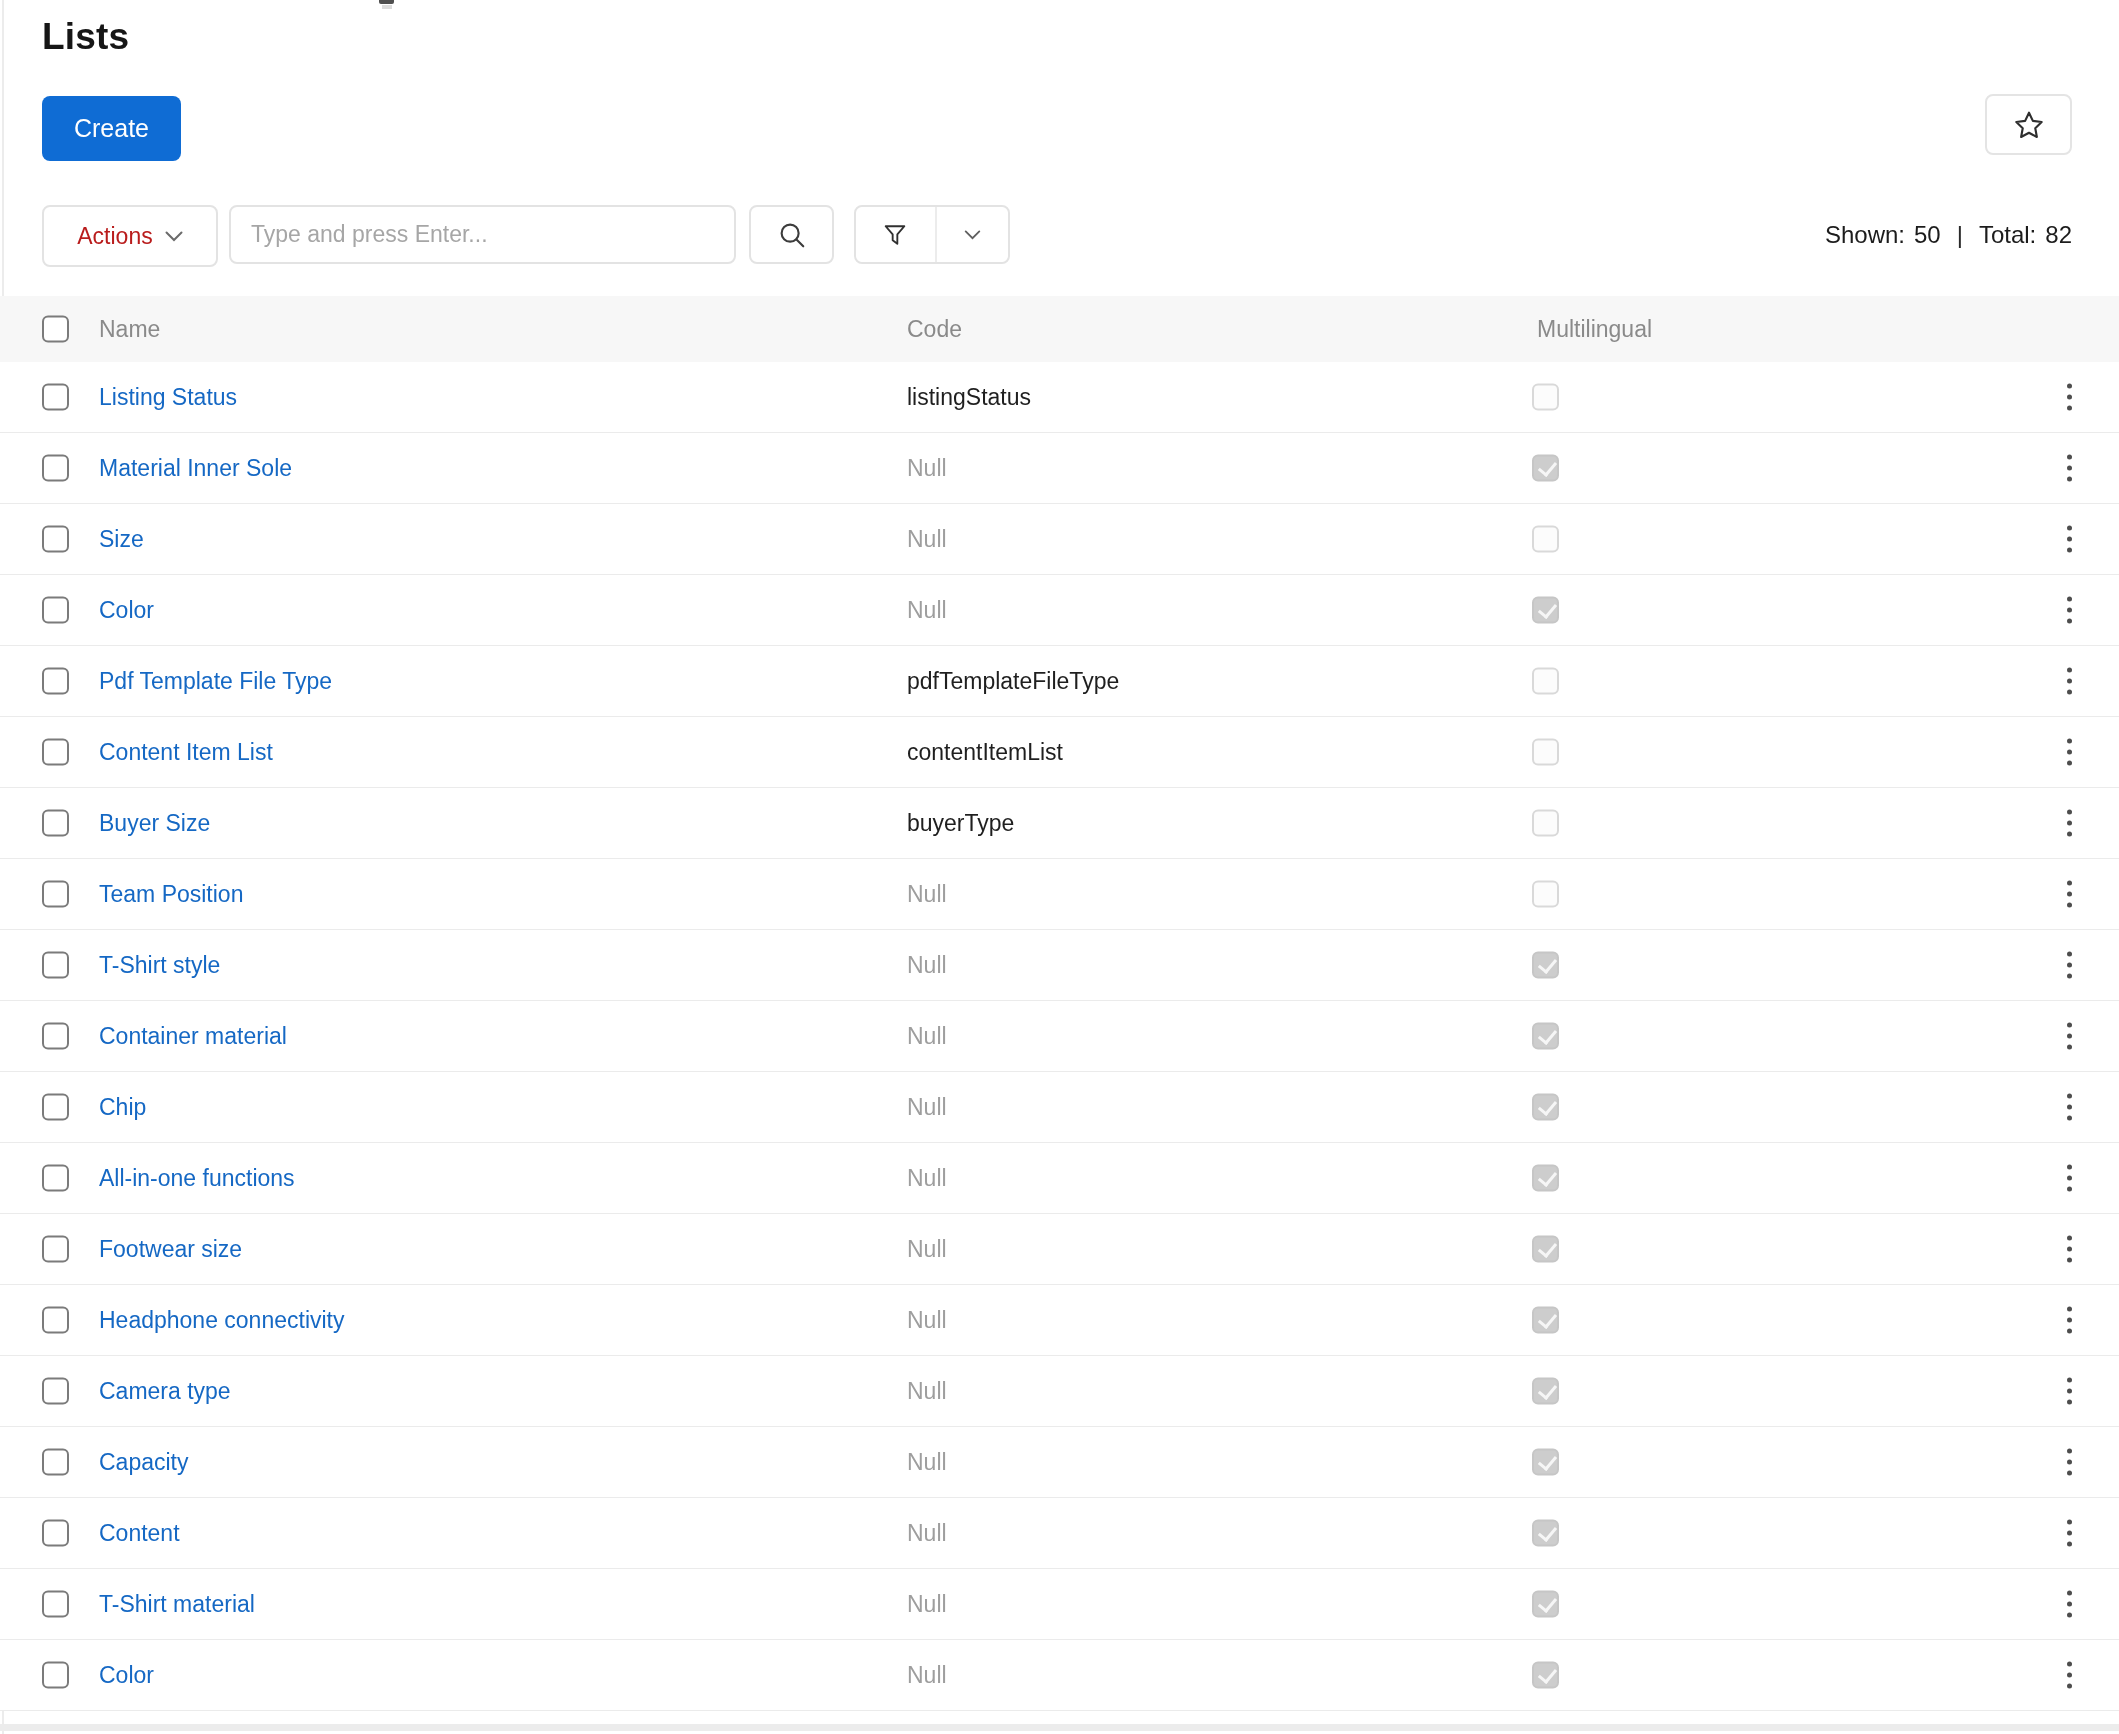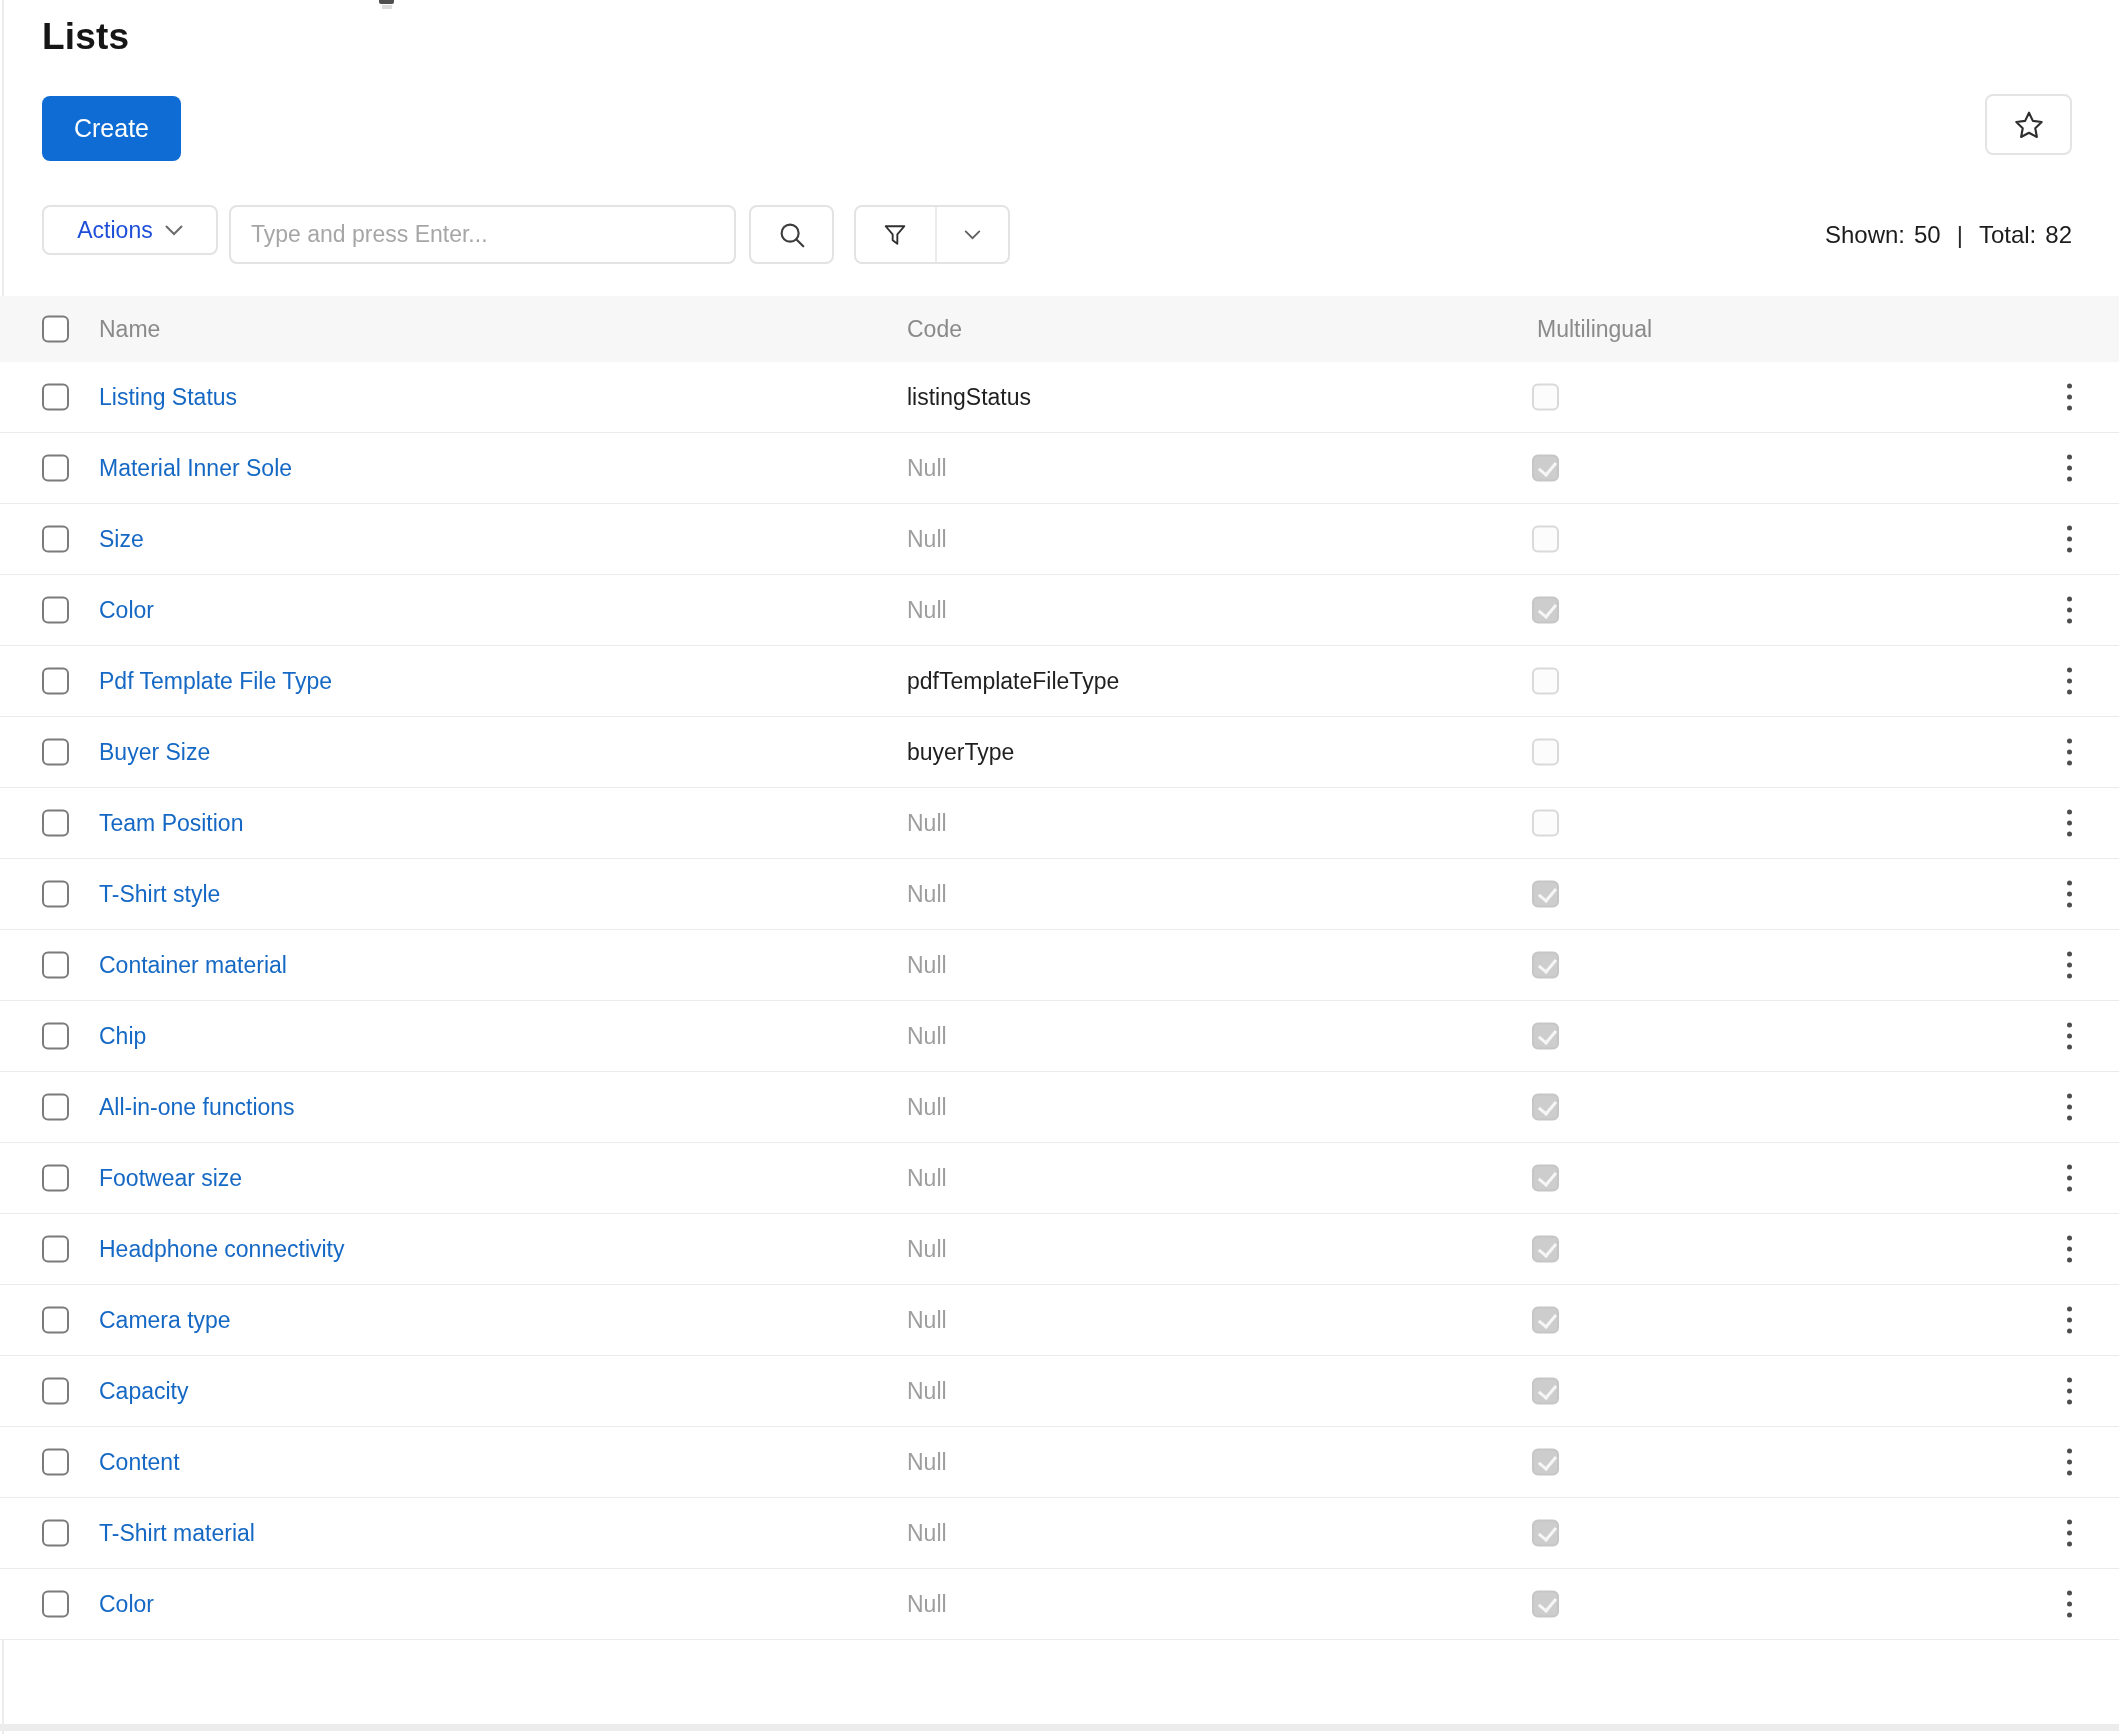--- a/index.html
+++ b/index.html
@@ -17,24 +17,24 @@
   .btn { border:none; cursor:pointer; background:#fff; font-family:inherit; }
 
   .btn-create { position:absolute; left:42px; top:96px; width:139px; height:65px;
     background:#0f6cd4; color:#fff; font-size:25px; font-weight:500; border-radius:8px; }
 
   .btn-star { position:absolute; left:1985px; top:94px; width:87px; height:61px;
     border:2px solid #e4e4e4; border-radius:8px; background:#fff;
     display:flex; align-items:center; justify-content:center; }
 
   
-  .btn-actions { position:absolute; left:42px; top:205px; width:176px; height:50px;
+  .btn-actions { position:absolute; left:42px; top:205px; width:176px; height:62px;
     border:2px solid #e3e3e3; border-radius:8px; background:#fff;
     display:flex; align-items:center; justify-content:center; gap:12px;
-    font-size:23px; color:#1d4ed8; }
+    font-size:23px; color:#b91c1c; }
   .search-input { position:absolute; left:229px; top:205px; width:507px; height:59px;
     border:2px solid #e3e3e3; border-radius:8px; padding:0 20px; font-size:23px;
     font-family:inherit; color:#333; outline:none; }
   .search-input::placeholder { color:#a6a6a6; }
   .btn-search { position:absolute; left:749px; top:205px; width:85px; height:59px;
     border:2px solid #e3e3e3; border-radius:8px; background:#fff;
     display:flex; align-items:center; justify-content:center; }
   .filter-group { position:absolute; left:854px; top:205px; width:156px; height:59px;
     border:2px solid #e3e3e3; border-radius:8px; background:#fff;
     display:flex; align-items:stretch; }
@@ -204,20 +204,31 @@
     <a class="name cell" href="#">Pdf Template File Type</a>
     <span class="code cell">pdfTemplateFileType</span>
     <span class="cb ml cell"></span>
     <button class="kebab">
       <span class="dot"></span>
       <span class="dot"></span>
       <span class="dot"></span>
     </button>
   </div>
 
+  <div class="tr">
+    <span class="cb sel cell"></span>
+    <a class="name cell" href="#">Content Item List</a>
+    <span class="code cell">contentItemList</span>
+    <span class="cb ml cell"></span>
+    <button class="kebab">
+      <span class="dot"></span>
+      <span class="dot"></span>
+      <span class="dot"></span>
+    </button>
+  </div>
 
   <div class="tr">
     <span class="cb sel cell"></span>
     <a class="name cell" href="#">Buyer Size</a>
     <span class="code cell">buyerType</span>
     <span class="cb ml cell"></span>
     <button class="kebab">
       <span class="dot"></span>
       <span class="dot"></span>
       <span class="dot"></span>

